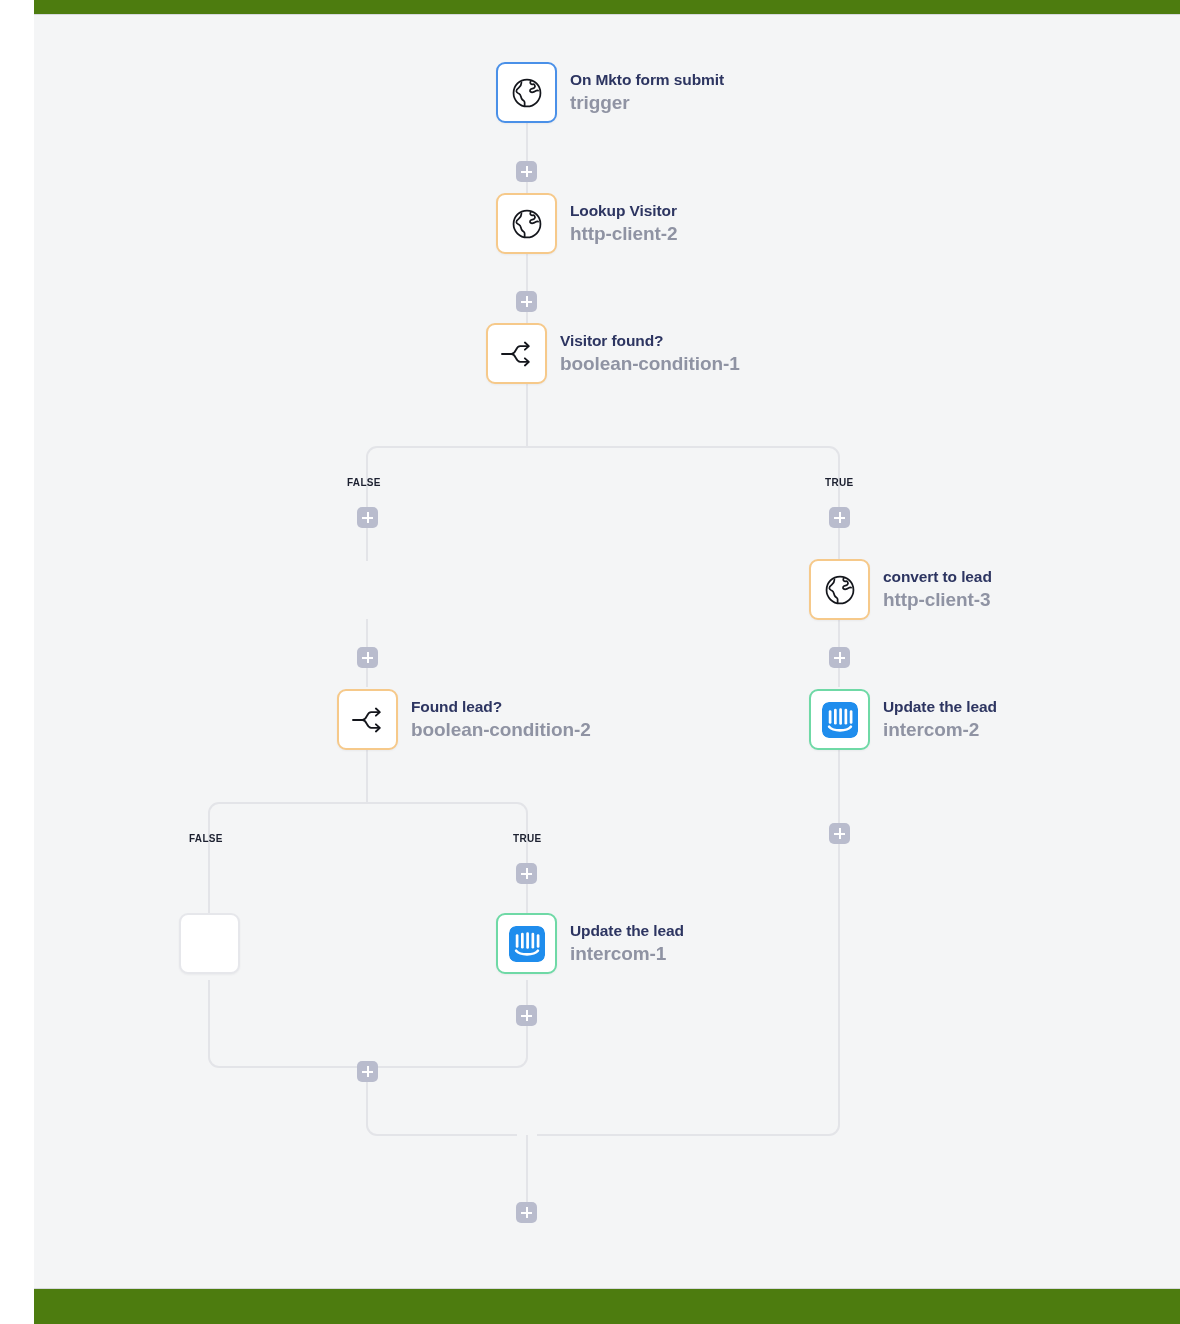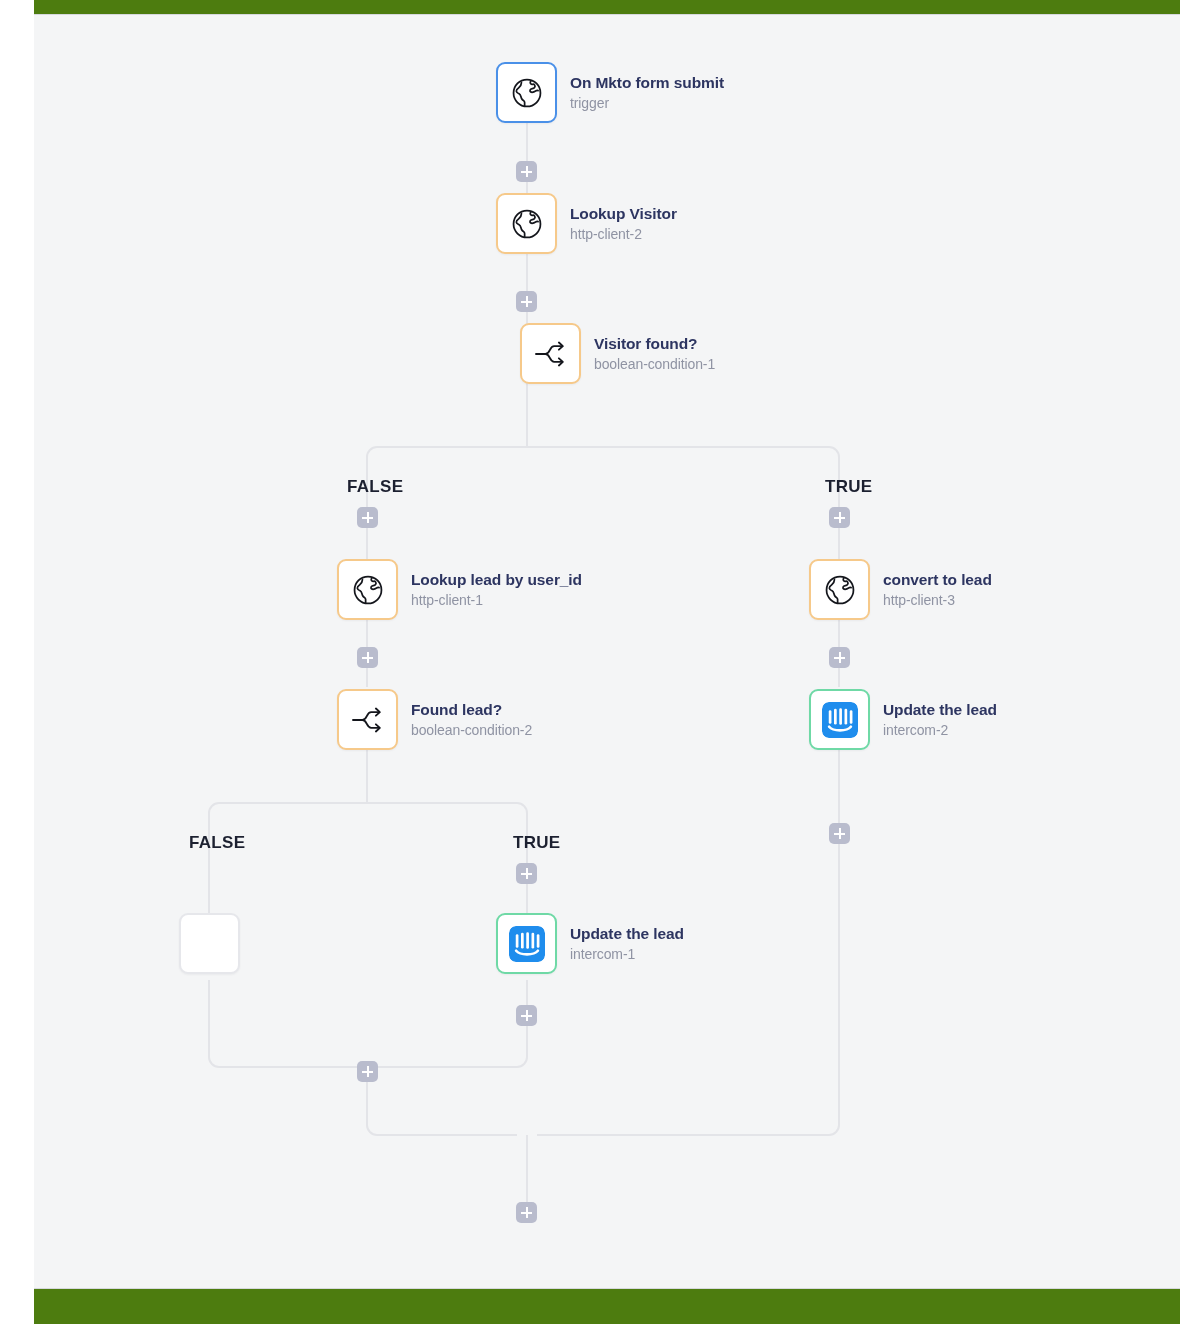--- a/index.html
+++ b/index.html
@@ -85,23 +85,24 @@
     gap: 3px;
     white-space: nowrap;
   }
   .node-title {
     font-size: 15.5px;
     font-weight: bold;
     color: #2d3561;
     letter-spacing: -0.1px;
   }
   .node-sub {
-    font-size: 14px;
+    font-size: 19px;
     color: #8f93a3;
     letter-spacing: -0.1px;
+    font-weight: bold;
   }
 
   
   .icon-globe { width: 38px; height: 38px; display:block; }
   .icon-branch { width: 38px; height: 30px; display:block; }
   .icon-intercom { width: 36px; height: 36px; display:block; border-radius: 7px; }
 
   
   .plus-btn {
     position: absolute;
@@ -118,21 +119,21 @@
     content: "";
     position: absolute;
     background: #ffffff;
   }
   .plus-btn::before { width: 11px; height: 2px; }
   .plus-btn::after  { width: 2px;  height: 11px; }
 
   
   .branch-label {
     position: absolute;
-    font-size: 17px;
+    font-size: 10px;
     font-weight: bold;
     color: #1c2030;
     letter-spacing: 0.3px;
   }
 </style>
 </head>
 <body>
 
 <div id="app">
 
@@ -197,54 +198,41 @@
           </svg>
         </div>
         <div class="node-text">
           <div class="node-title">Lookup Visitor</div>
           <div class="node-sub">http-client-2</div>
         </div>
       </div>
 
       <div class="plus-btn" style="left:482px; top:276px;"></div>
 
-      <div class="node" style="left:486px; top:308px;">
+      <div class="node" style="left:452px; top:308px;">
         <div class="node-box accent-orange">
           <svg class="icon-branch" viewBox="0 0 48 38" xmlns="http://www.w3.org/2000/svg">
             <path d="M5 19 L17 19 C23 19, 22 9, 28 9 L38 9" fill="none" stroke="#14161c" stroke-width="2.4" stroke-linecap="round"></path>
             <path d="M17 19 C23 19, 22 29, 28 29 L38 29" fill="none" stroke="#14161c" stroke-width="2.4" stroke-linecap="round"></path>
             <path d="M34 4.5 L39 9 L34 13.5" fill="none" stroke="#14161c" stroke-width="2.4" stroke-linecap="round" stroke-linejoin="round"></path>
             <path d="M34 24.5 L39 29 L34 33.5" fill="none" stroke="#14161c" stroke-width="2.4" stroke-linecap="round" stroke-linejoin="round"></path>
           </svg>
         </div>
         <div class="node-text">
           <div class="node-title">Visitor found?</div>
           <div class="node-sub">boolean-condition-1</div>
         </div>
       </div>
 
       <div class="branch-label" style="left:313px; top:462px;">FALSE</div>
       <div class="branch-label" style="left:791px; top:462px;">TRUE</div>
 
       <div class="plus-btn" style="left:323px; top:492px;"></div>
       <div class="plus-btn" style="left:795px; top:492px;"></div>
 
-      <div class="node" style="left:303px; top:544px;">
-        <div class="node-box accent-orange">
-          <svg class="icon-globe" viewBox="0 0 48 48" xmlns="http://www.w3.org/2000/svg">
-            <circle cx="24" cy="24" r="17" fill="none" stroke="#14161c" stroke-width="2.2"></circle>
-            <path d="M17 11 C17 16, 13 17, 11 20 C9.5 22.5, 12 24, 14 25 C16.5 26.2, 16 29, 17.5 31.5 C19 34, 21 33, 21 36 L21 40" fill="none" stroke="#14161c" stroke-width="2.2" stroke-linecap="round" stroke-linejoin="round"></path>
-            <path d="M29 8.5 C27 11, 28.5 13.5, 31 13 C33.5 12.5, 35 15, 33.5 17 C32 19, 29 18, 28 20 C27 22, 29 23.5, 31.5 23 C34 22.5, 36 20, 38 21" fill="none" stroke="#14161c" stroke-width="2.2" stroke-linecap="round" stroke-linejoin="round"></path>
-          </svg>
-        </div>
-        <div class="node-text">
-          <div class="node-title">Lookup lead by user_id</div>
-          <div class="node-sub">http-client-1</div>
-        </div>
-      </div>
 
       <div class="node" style="left:775px; top:544px;">
         <div class="node-box accent-orange">
           <svg class="icon-globe" viewBox="0 0 48 48" xmlns="http://www.w3.org/2000/svg">
             <circle cx="24" cy="24" r="17" fill="none" stroke="#14161c" stroke-width="2.2"></circle>
             <path d="M17 11 C17 16, 13 17, 11 20 C9.5 22.5, 12 24, 14 25 C16.5 26.2, 16 29, 17.5 31.5 C19 34, 21 33, 21 36 L21 40" fill="none" stroke="#14161c" stroke-width="2.2" stroke-linecap="round" stroke-linejoin="round"></path>
             <path d="M29 8.5 C27 11, 28.5 13.5, 31 13 C33.5 12.5, 35 15, 33.5 17 C32 19, 29 18, 28 20 C27 22, 29 23.5, 31.5 23 C34 22.5, 36 20, 38 21" fill="none" stroke="#14161c" stroke-width="2.2" stroke-linecap="round" stroke-linejoin="round"></path>
           </svg>
         </div>
         <div class="node-text">

